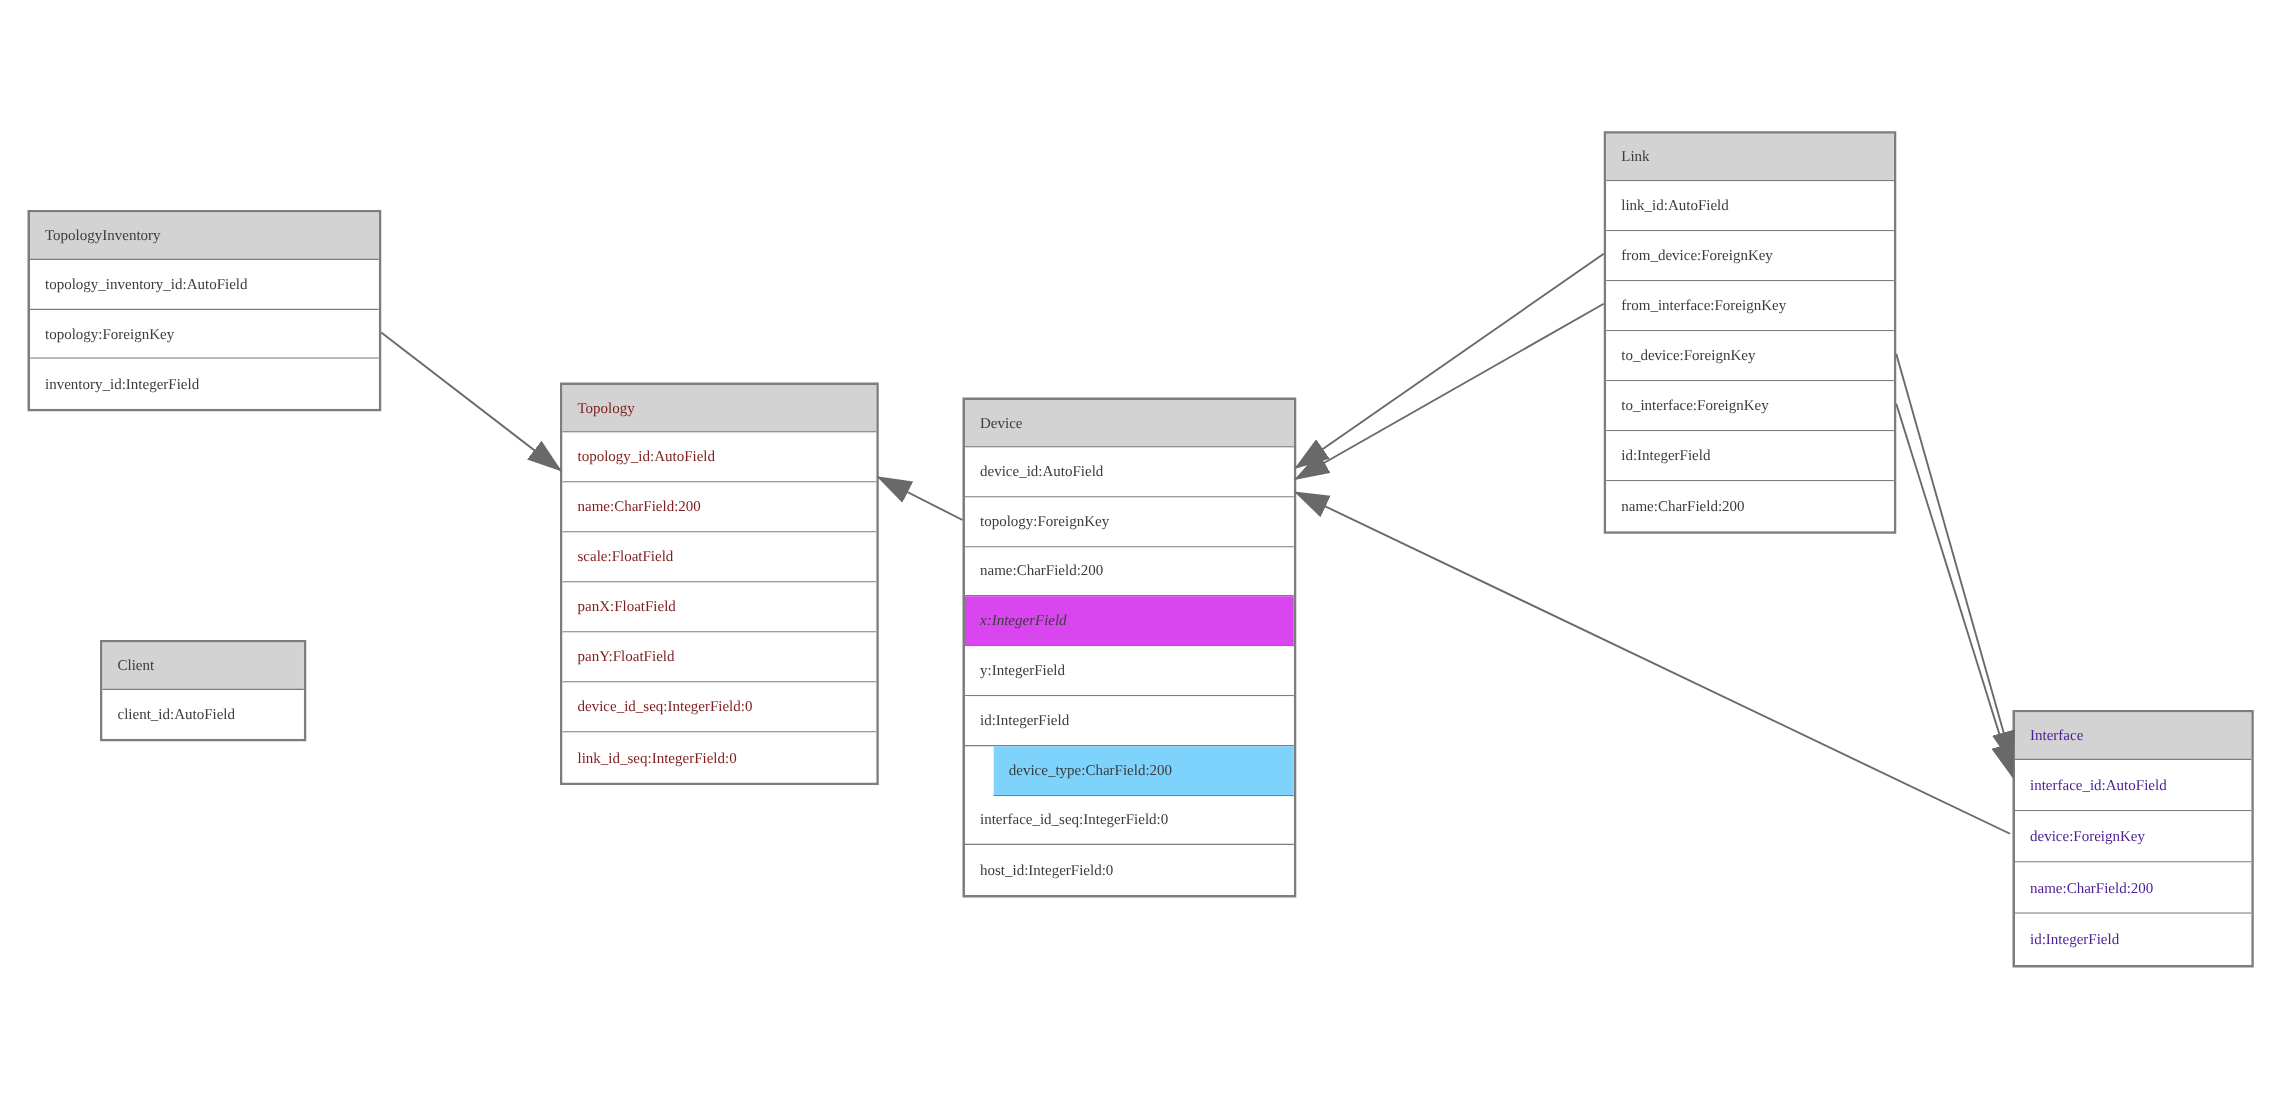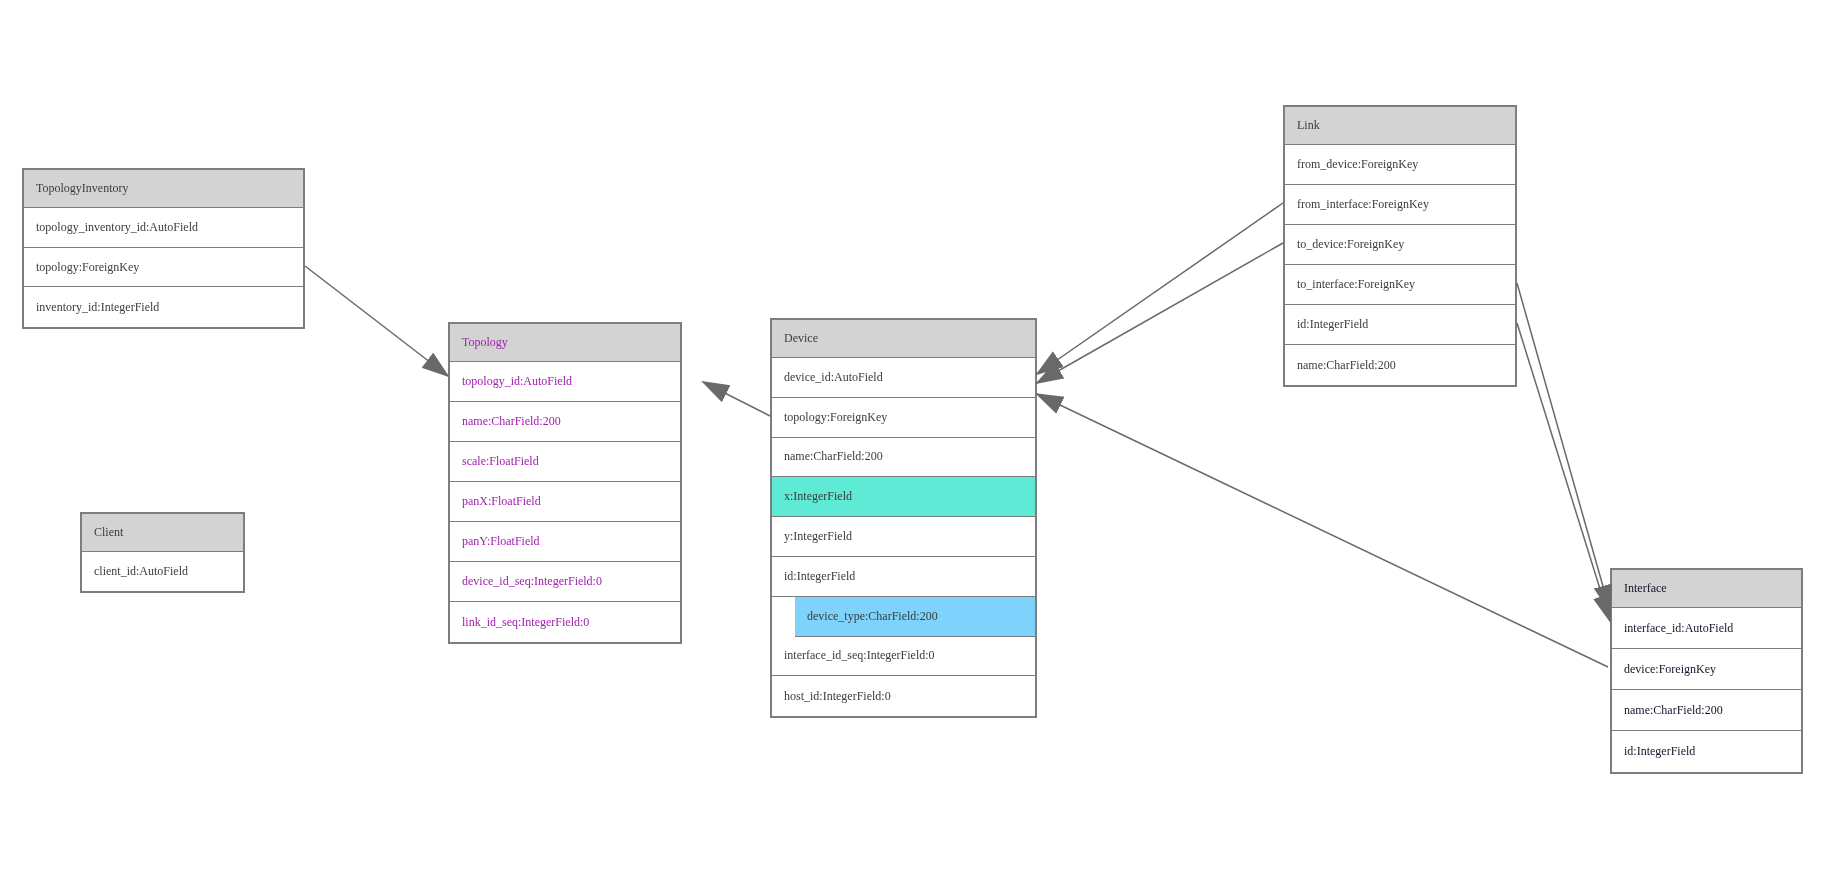--- a/index.html
+++ b/index.html
@@ -77,55 +77,56 @@
       <line class="edge-line" x1="1608" y1="667" x2="1037" y2="394" stroke="#696969" marker-end="url(#arrowhead)"></line>
       <line class="edge-line" x1="1517" y1="283" x2="1610" y2="611" stroke="#696969" marker-end="url(#arrowhead)"></line>
       <line class="edge-line" x1="1517" y1="323" x2="1610" y2="621" stroke="#696969" marker-end="url(#arrowhead)"></line>
     </svg>
 <div class="entity-table" style="left: 22px; top: 168px; width: 283px; border-color: rgb(125, 125, 125); color: rgb(60, 60, 60);">
       <div class="table-header" style="height: 38px; background: rgb(211, 211, 211); border-bottom-color: rgb(125, 125, 125);">TopologyInventory</div>
       <div class="table-row" style="height: 39.7px; background: rgb(255, 255, 255); border-bottom-color: rgb(125, 125, 125);">topology_inventory_id:AutoField</div>
       <div class="table-row" style="height: 39.7px; background: rgb(255, 255, 255); border-bottom-color: rgb(125, 125, 125);">topology:ForeignKey</div>
       <div class="table-row" style="height: 39.7px; background: rgb(255, 255, 255); border-bottom-color: rgb(125, 125, 125);">inventory_id:IntegerField</div>
     </div>
-    <div class="entity-table" style="left: 448px; top: 322px; width: 234px; border-color: rgb(125, 125, 125); color: #a21caf;">
+    <div class="entity-table" style="left: 448px; top: 306px; width: 255px; border-color: rgb(125, 125, 125); color: #7f1d1d;">
       <div class="table-header" style="height: 38px; background: rgb(211, 211, 211); border-bottom-color: rgb(125, 125, 125);">Topology</div>
       <div class="table-row" style="height: 40px; background: rgb(255, 255, 255); border-bottom-color: rgb(125, 125, 125);">topology_id:AutoField</div>
       <div class="table-row" style="height: 40px; background: rgb(255, 255, 255); border-bottom-color: rgb(125, 125, 125);">name:CharField:200</div>
       <div class="table-row" style="height: 40px; background: rgb(255, 255, 255); border-bottom-color: rgb(125, 125, 125);">scale:FloatField</div>
       <div class="table-row" style="height: 40px; background: rgb(255, 255, 255); border-bottom-color: rgb(125, 125, 125);">panX:FloatField</div>
       <div class="table-row" style="height: 40px; background: rgb(255, 255, 255); border-bottom-color: rgb(125, 125, 125);">panY:FloatField</div>
       <div class="table-row" style="height: 40px; background: rgb(255, 255, 255); border-bottom-color: rgb(125, 125, 125);">device_id_seq:IntegerField:0</div>
       <div class="table-row" style="height: 40px; background: rgb(255, 255, 255); border-bottom-color: rgb(125, 125, 125);">link_id_seq:IntegerField:0</div>
     </div>
     <div class="entity-table" style="left: 80px; top: 512px; width: 165px; border-color: rgb(125, 125, 125); color: rgb(60, 60, 60);">
       <div class="table-header" style="height: 38px; background: rgb(211, 211, 211); border-bottom-color: rgb(125, 125, 125);">Client</div>
       <div class="table-row" style="height: 39px; background: rgb(255, 255, 255); border-bottom-color: rgb(125, 125, 125);">client_id:AutoField</div>
     </div>
     <div class="entity-table" style="left: 770px; top: 318px; width: 267px; border-color: rgb(125, 125, 125); color: rgb(60, 60, 60);">
       <div class="table-header" style="height: 38px; background: rgb(211, 211, 211); border-bottom-color: rgb(125, 125, 125);">Device</div>
       <div class="table-row" style="height: 39.8px; background: rgb(255, 255, 255); border-bottom-color: rgb(125, 125, 125);">device_id:AutoField</div>
       <div class="table-row" style="height: 39.8px; background: rgb(255, 255, 255); border-bottom-color: rgb(125, 125, 125);">topology:ForeignKey</div>
       <div class="table-row" style="height: 39.8px; background: rgb(255, 255, 255); border-bottom-color: rgb(125, 125, 125);">name:CharField:200</div>
-      <div class="table-row" style="height: 39.8px; background: #5eead4; border-bottom-color: rgb(125, 125, 125);">x:IntegerField</div>
+      <div class="table-row" style="height: 39.8px; background: #d946ef; border-bottom-color: rgb(125, 125, 125); font-style: italic;">x:IntegerField</div>
       <div class="table-row" style="height: 39.8px; background: rgb(255, 255, 255); border-bottom-color: rgb(125, 125, 125);">y:IntegerField</div>
       <div class="table-row" style="height: 39.8px; background: rgb(255, 255, 255); border-bottom-color: rgb(125, 125, 125);">id:IntegerField</div>
       <div class="table-row" style="height: 39.8px; background: #7dd3fc; border-bottom-color: rgb(125, 125, 125); margin-left: 23px;">device_type:CharField:200</div>
       <div class="table-row" style="height: 39.8px; background: rgb(255, 255, 255); border-bottom-color: rgb(125, 125, 125);">interface_id_seq:IntegerField:0</div>
       <div class="table-row" style="height: 39.8px; background: rgb(255, 255, 255); border-bottom-color: rgb(125, 125, 125);">host_id:IntegerField:0</div>
     </div>
     <div class="entity-table" style="left: 1283px; top: 105px; width: 234px; border-color: rgb(125, 125, 125); color: rgb(60, 60, 60);">
       <div class="table-header" style="height: 38px; background: rgb(211, 211, 211); border-bottom-color: rgb(125, 125, 125);">Link</div>
+      <div class="table-row" style="height: 40px; background: rgb(255, 255, 255); border-bottom-color: rgb(125, 125, 125);">link_id:AutoField</div>
       <div class="table-row" style="height: 40px; background: rgb(255, 255, 255); border-bottom-color: rgb(125, 125, 125);">from_device:ForeignKey</div>
       <div class="table-row" style="height: 40px; background: rgb(255, 255, 255); border-bottom-color: rgb(125, 125, 125);">from_interface:ForeignKey</div>
       <div class="table-row" style="height: 40px; background: rgb(255, 255, 255); border-bottom-color: rgb(125, 125, 125);">to_device:ForeignKey</div>
       <div class="table-row" style="height: 40px; background: rgb(255, 255, 255); border-bottom-color: rgb(125, 125, 125);">to_interface:ForeignKey</div>
       <div class="table-row" style="height: 40px; background: rgb(255, 255, 255); border-bottom-color: rgb(125, 125, 125);">id:IntegerField</div>
       <div class="table-row" style="height: 40px; background: rgb(255, 255, 255); border-bottom-color: rgb(125, 125, 125);">name:CharField:200</div>
     </div>
-    <div class="entity-table" style="left: 1610px; top: 568px; width: 193px; border-color: rgb(125, 125, 125); color: #0f172a;">
+    <div class="entity-table" style="left: 1610px; top: 568px; width: 193px; border-color: rgb(125, 125, 125); color: #4c1d95;">
       <div class="table-header" style="height: 38px; background: rgb(211, 211, 211); border-bottom-color: rgb(125, 125, 125);">Interface</div>
       <div class="table-row" style="height: 41px; background: rgb(255, 255, 255); border-bottom-color: rgb(125, 125, 125);">interface_id:AutoField</div>
       <div class="table-row" style="height: 41px; background: rgb(255, 255, 255); border-bottom-color: rgb(125, 125, 125); text-align: center;">device:ForeignKey</div>
       <div class="table-row" style="height: 41px; background: rgb(255, 255, 255); border-bottom-color: rgb(125, 125, 125);">name:CharField:200</div>
       <div class="table-row" style="height: 41px; background: rgb(255, 255, 255); border-bottom-color: rgb(125, 125, 125);">id:IntegerField</div>
     </div>
   </div>
 
 </body></html>

